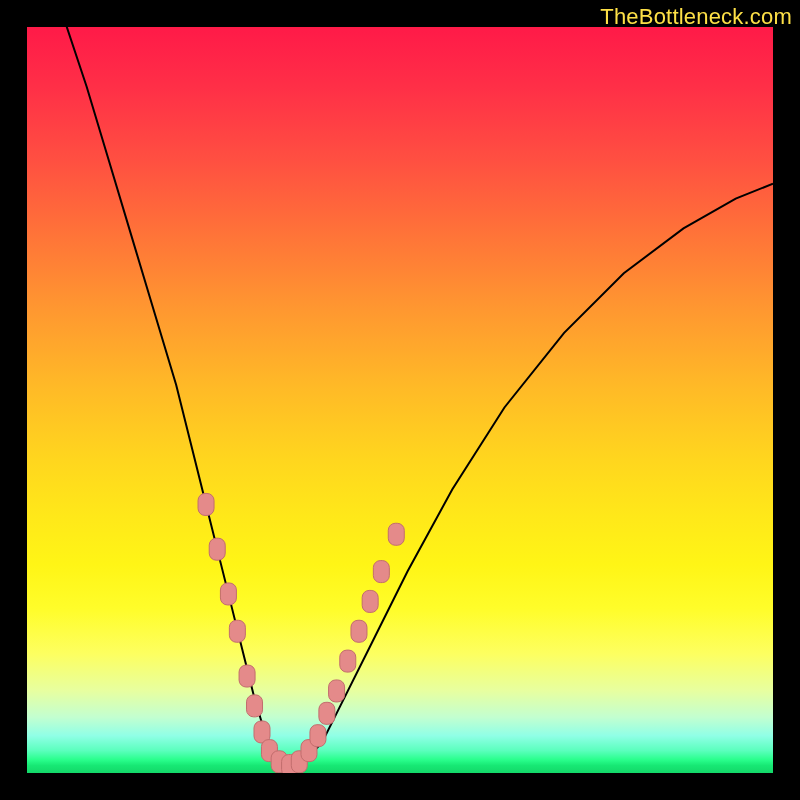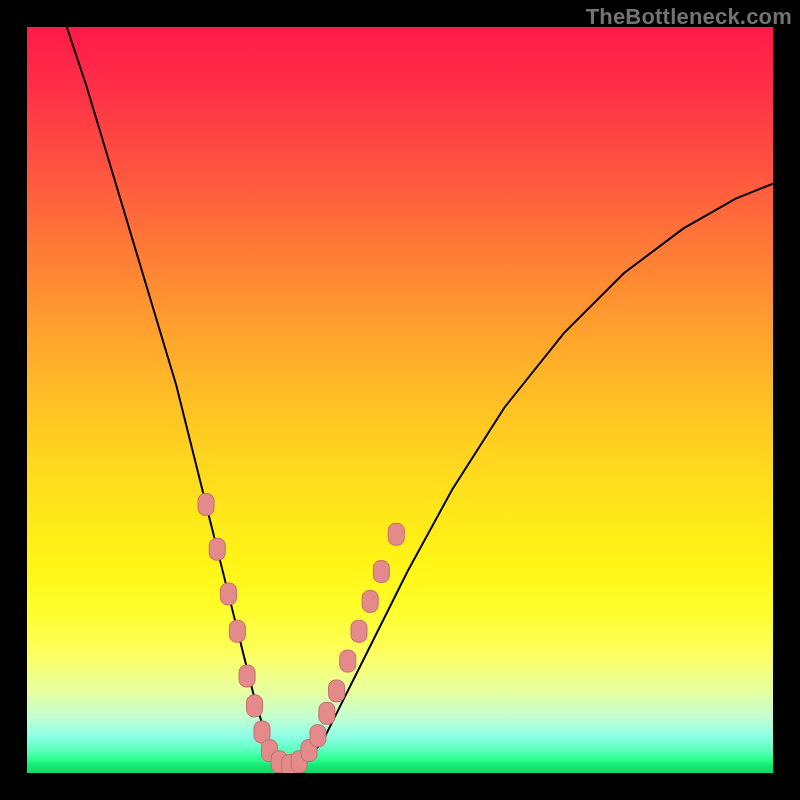--- a/index.html
+++ b/index.html
@@ -50,22 +50,22 @@
       #17e874 99%,
       #13d869 100%
     );
   }
   .watermark {
     position: absolute;
     top: 4px;
     right: 8px;
     font-family: Arial, Helvetica, sans-serif;
     font-size: 22px;
-    font-weight: 700;
-    color: #737373;
+    font-weight: 400;
+    color: #fde047;
     letter-spacing: 0.2px;
     margin-left: 28px;
   }
   svg.curve {
     position: absolute;
     inset: 0;
   }
 </style>
 </head>
 <body>

